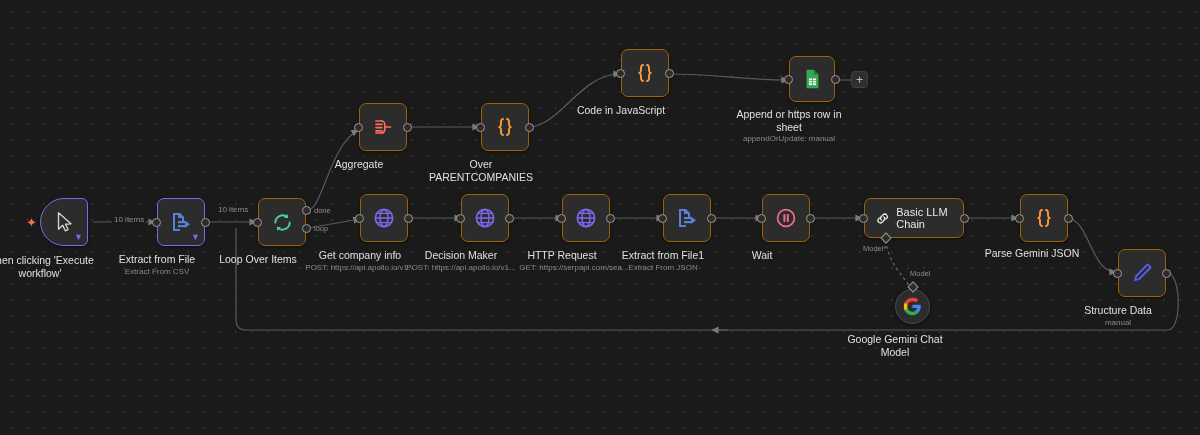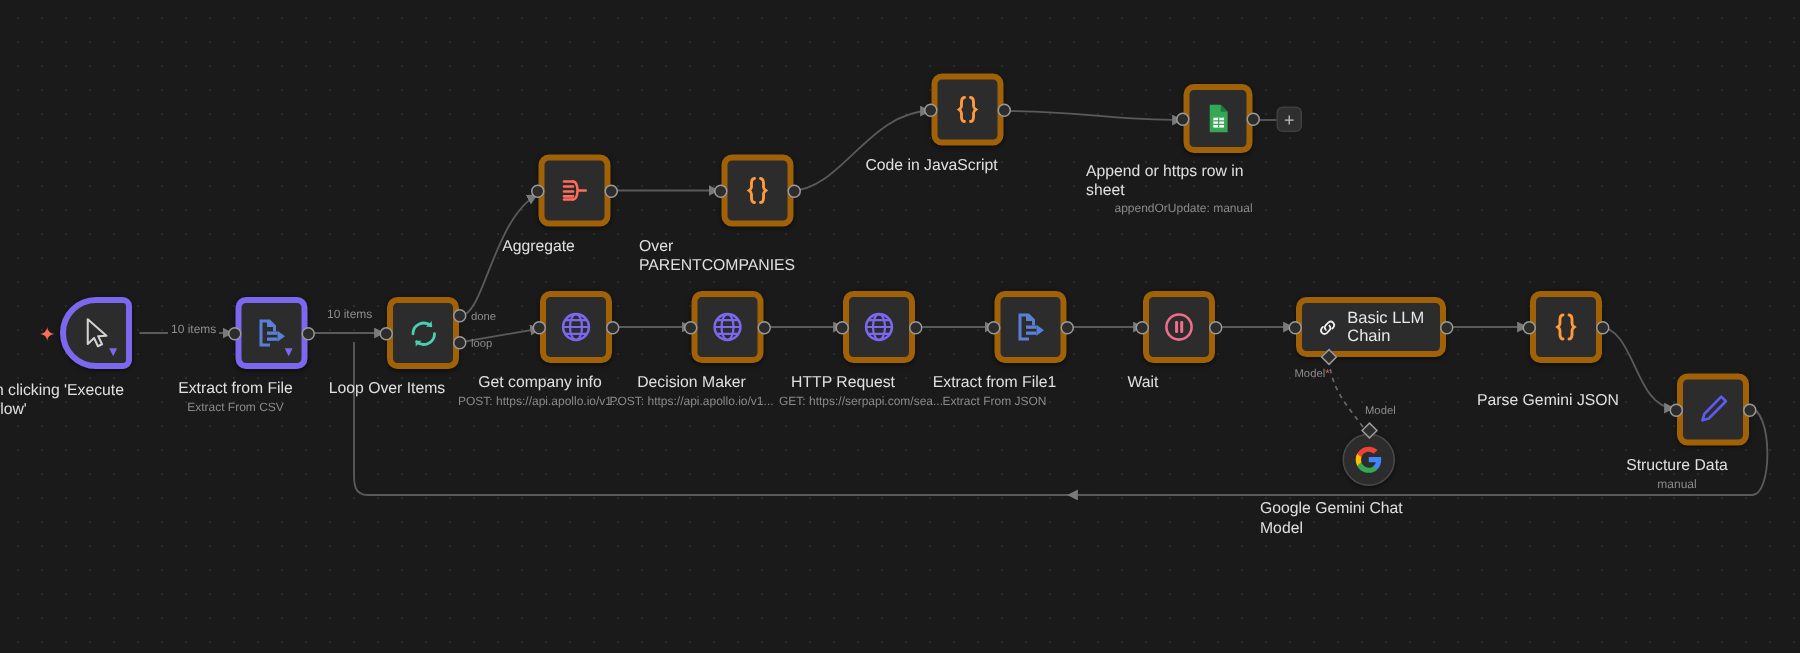--- a/index.html
+++ b/index.html
@@ -14,35 +14,35 @@
     position:relative;
   }
   #canvas { position:absolute; inset:0; }
   svg.wires { position:absolute; left:0; top:0; width:1200px; height:435px; pointer-events:none; }
 
   .node { position:absolute; }
 
   .nbody {
     position:absolute; left:0; top:0;
     background:#2c2c2c;
-    border:4px solid #a16207;
+    border:1px solid #a16207;
     border-radius:7px;
     display:flex; align-items:center; justify-content:center;
     box-shadow:0 1px 3px rgba(0,0,0,.5);
   }
   .nbody.pinned { border-color:#7b68ee; }
   .nbody.trigger {
     border-radius:28px 7px 7px 28px;
     border-color:#7b68ee;
   }
   .nbody.circle { border-radius:50%; background:#2c2c2c; border:1px solid #4a4a4a; }
 
   .nlabel {
     position:absolute; left:50%; transform:translateX(-50%);
-    text-align:left; white-space:nowrap;
+    text-align:center; white-space:nowrap;
     font-size:10.5px; color:#e0e0e0; line-height:13px;
   }
   .nlabel.two { white-space:normal; width:130px; }
   .nsub {
     position:absolute; left:50%; transform:translateX(-50%);
     text-align:center; white-space:nowrap;
     font-size:8px; color:#8a8a8a; line-height:11px;
   }
 
   .port { position:absolute; width:9px; height:9px; border-radius:50%;
@@ -277,21 +277,21 @@
     <div class="nlabel two" style="top:44px; width:110px;">Google Gemini Chat Model</div>
   </div>
 
   <div class="node" style="left:1020px; top:194px;">
     <div class="nbody" style="width:48px; height:48px;">
       <svg class="ic" width="24" height="24" viewBox="0 0 24 24">
         <path d="M10 4 C7.5 4 8 8 8 9.5 C8 11 6.5 12 6.5 12 C6.5 12 8 13 8 14.5 C8 16 7.5 20 10 20" fill="none" stroke="#ff9a3c" stroke-width="1.9" stroke-linecap="round"></path>
         <path d="M14 4 C16.5 4 16 8 16 9.5 C16 11 17.5 12 17.5 12 C17.5 12 16 13 16 14.5 C16 16 16.5 20 14 20" fill="none" stroke="#ff9a3c" stroke-width="1.9" stroke-linecap="round"></path>
       </svg>
     </div>
-    <div class="nlabel" style="top:67px;padding-left:24px;">Parse Gemini JSON</div>
+    <div class="nlabel" style="top:53px;padding-left:24px;">Parse Gemini JSON</div>
     <div class="port" style="left:-5px; top:19.5px;"></div>
     <div class="port" style="left:44px; top:19.5px;"></div>
   </div>
 
   <div class="node" style="left:1118px; top:249px;">
     <div class="nbody" style="width:48px; height:48px;">
       <svg class="ic" width="24" height="24" viewBox="0 0 24 24">
         <path d="M17.5 3.4 L20.6 6.5 L9.2 18 L5 19.2 L6.2 15 Z" fill="none" stroke="#5b5bf0" stroke-width="1.8" stroke-linejoin="round"></path>
       </svg>
     </div>

